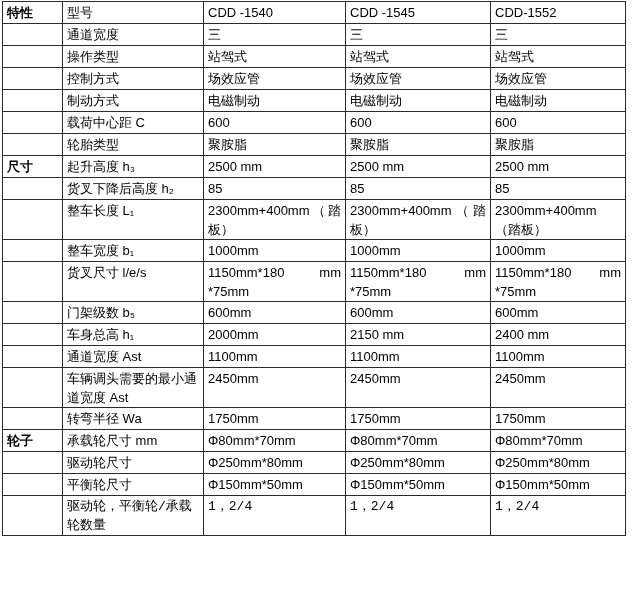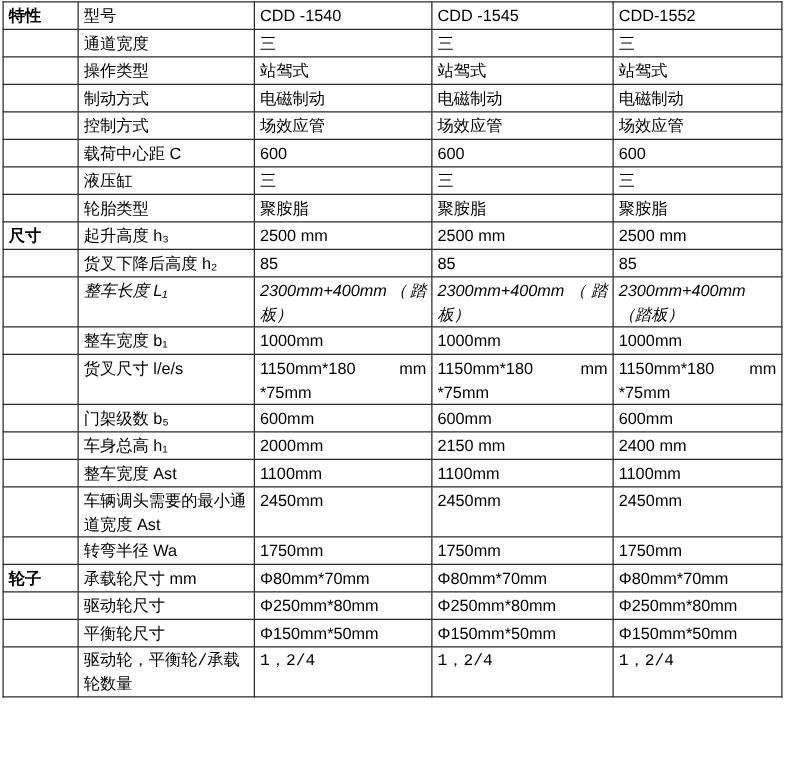--- a/index.html
+++ b/index.html
@@ -28,21 +28,21 @@
     border: 1px solid #2b2b2b;
     padding: 1px 4px 0 4px;
     vertical-align: top;
     font-size: 13px;
     line-height: 19px;
     overflow: hidden;
     word-wrap: break-word;
   }
   table.spec tr { height: 22px; }
   tr.hdr  { height: 21px; }
-  tr.t42  { height: 42px; font-style: italic; }
+  tr.t42  { height: 42px; }
   tr.t43  { height: 43px; padding-left: 32px; }
   tr.t33  { height: 33px; }
   tr.t41  { height: 41px; font-family: Liberation Mono, monospace; }
   td.cat {
     font-weight: bold;
     font-size: 14px;
   }
   td.lbl { text-align: left; }
   td.val { text-align: justify; }
   td.val.nj { text-align: left; margin-left: 32px; }
@@ -77,45 +77,38 @@
       </tr>
       <tr>
         <td class="cat"></td>
         <td class="lbl">操作类型</td>
         <td class="val">站驾式</td>
         <td class="val">站驾式</td>
         <td class="val">站驾式</td>
       </tr>
       <tr>
         <td class="cat"></td>
+        <td class="lbl">控制方式</td>
+        <td class="val">场效应管</td>
+        <td class="val">场效应管</td>
+        <td class="val">场效应管</td>
+      </tr>
+      <tr>
+        <td class="cat"></td>
         <td class="lbl">制动方式</td>
         <td class="val">电磁制动</td>
         <td class="val">电磁制动</td>
         <td class="val">电磁制动</td>
       </tr>
       <tr>
         <td class="cat"></td>
-        <td class="lbl">控制方式</td>
-        <td class="val">场效应管</td>
-        <td class="val">场效应管</td>
-        <td class="val">场效应管</td>
-      </tr>
-      <tr>
-        <td class="cat"></td>
         <td class="lbl">载荷中心距 C</td>
         <td class="val">600</td>
         <td class="val">600</td>
         <td class="val">600</td>
-      </tr>
-      <tr>
-        <td class="cat"></td>
-        <td class="lbl">液压缸</td>
-        <td class="val">三</td>
-        <td class="val">三</td>
-        <td class="val">三</td>
       </tr>
       <tr>
         <td class="cat"></td>
         <td class="lbl">轮胎类型</td>
         <td class="val">聚胺脂</td>
         <td class="val">聚胺脂</td>
         <td class="val">聚胺脂</td>
       </tr>
       <tr>
         <td class="cat">尺寸</td>
@@ -161,21 +154,21 @@
       </tr>
       <tr class="t33">
         <td class="cat"></td>
         <td class="lbl">车身总高 h₁</td>
         <td class="val">2000mm</td>
         <td class="val">2150 mm</td>
         <td class="val">2400 mm</td>
       </tr>
       <tr>
         <td class="cat"></td>
-        <td class="lbl">整车宽度 Ast</td>
+        <td class="lbl">通道宽度 Ast</td>
         <td class="val">1100mm</td>
         <td class="val">1100mm</td>
         <td class="val">1100mm</td>
       </tr>
       <tr class="t43">
         <td class="cat"></td>
         <td class="lbl">车辆调头需要的最小通道宽度 Ast</td>
         <td class="val">2450mm</td>
         <td class="val">2450mm</td>
         <td class="val">2450mm</td>

